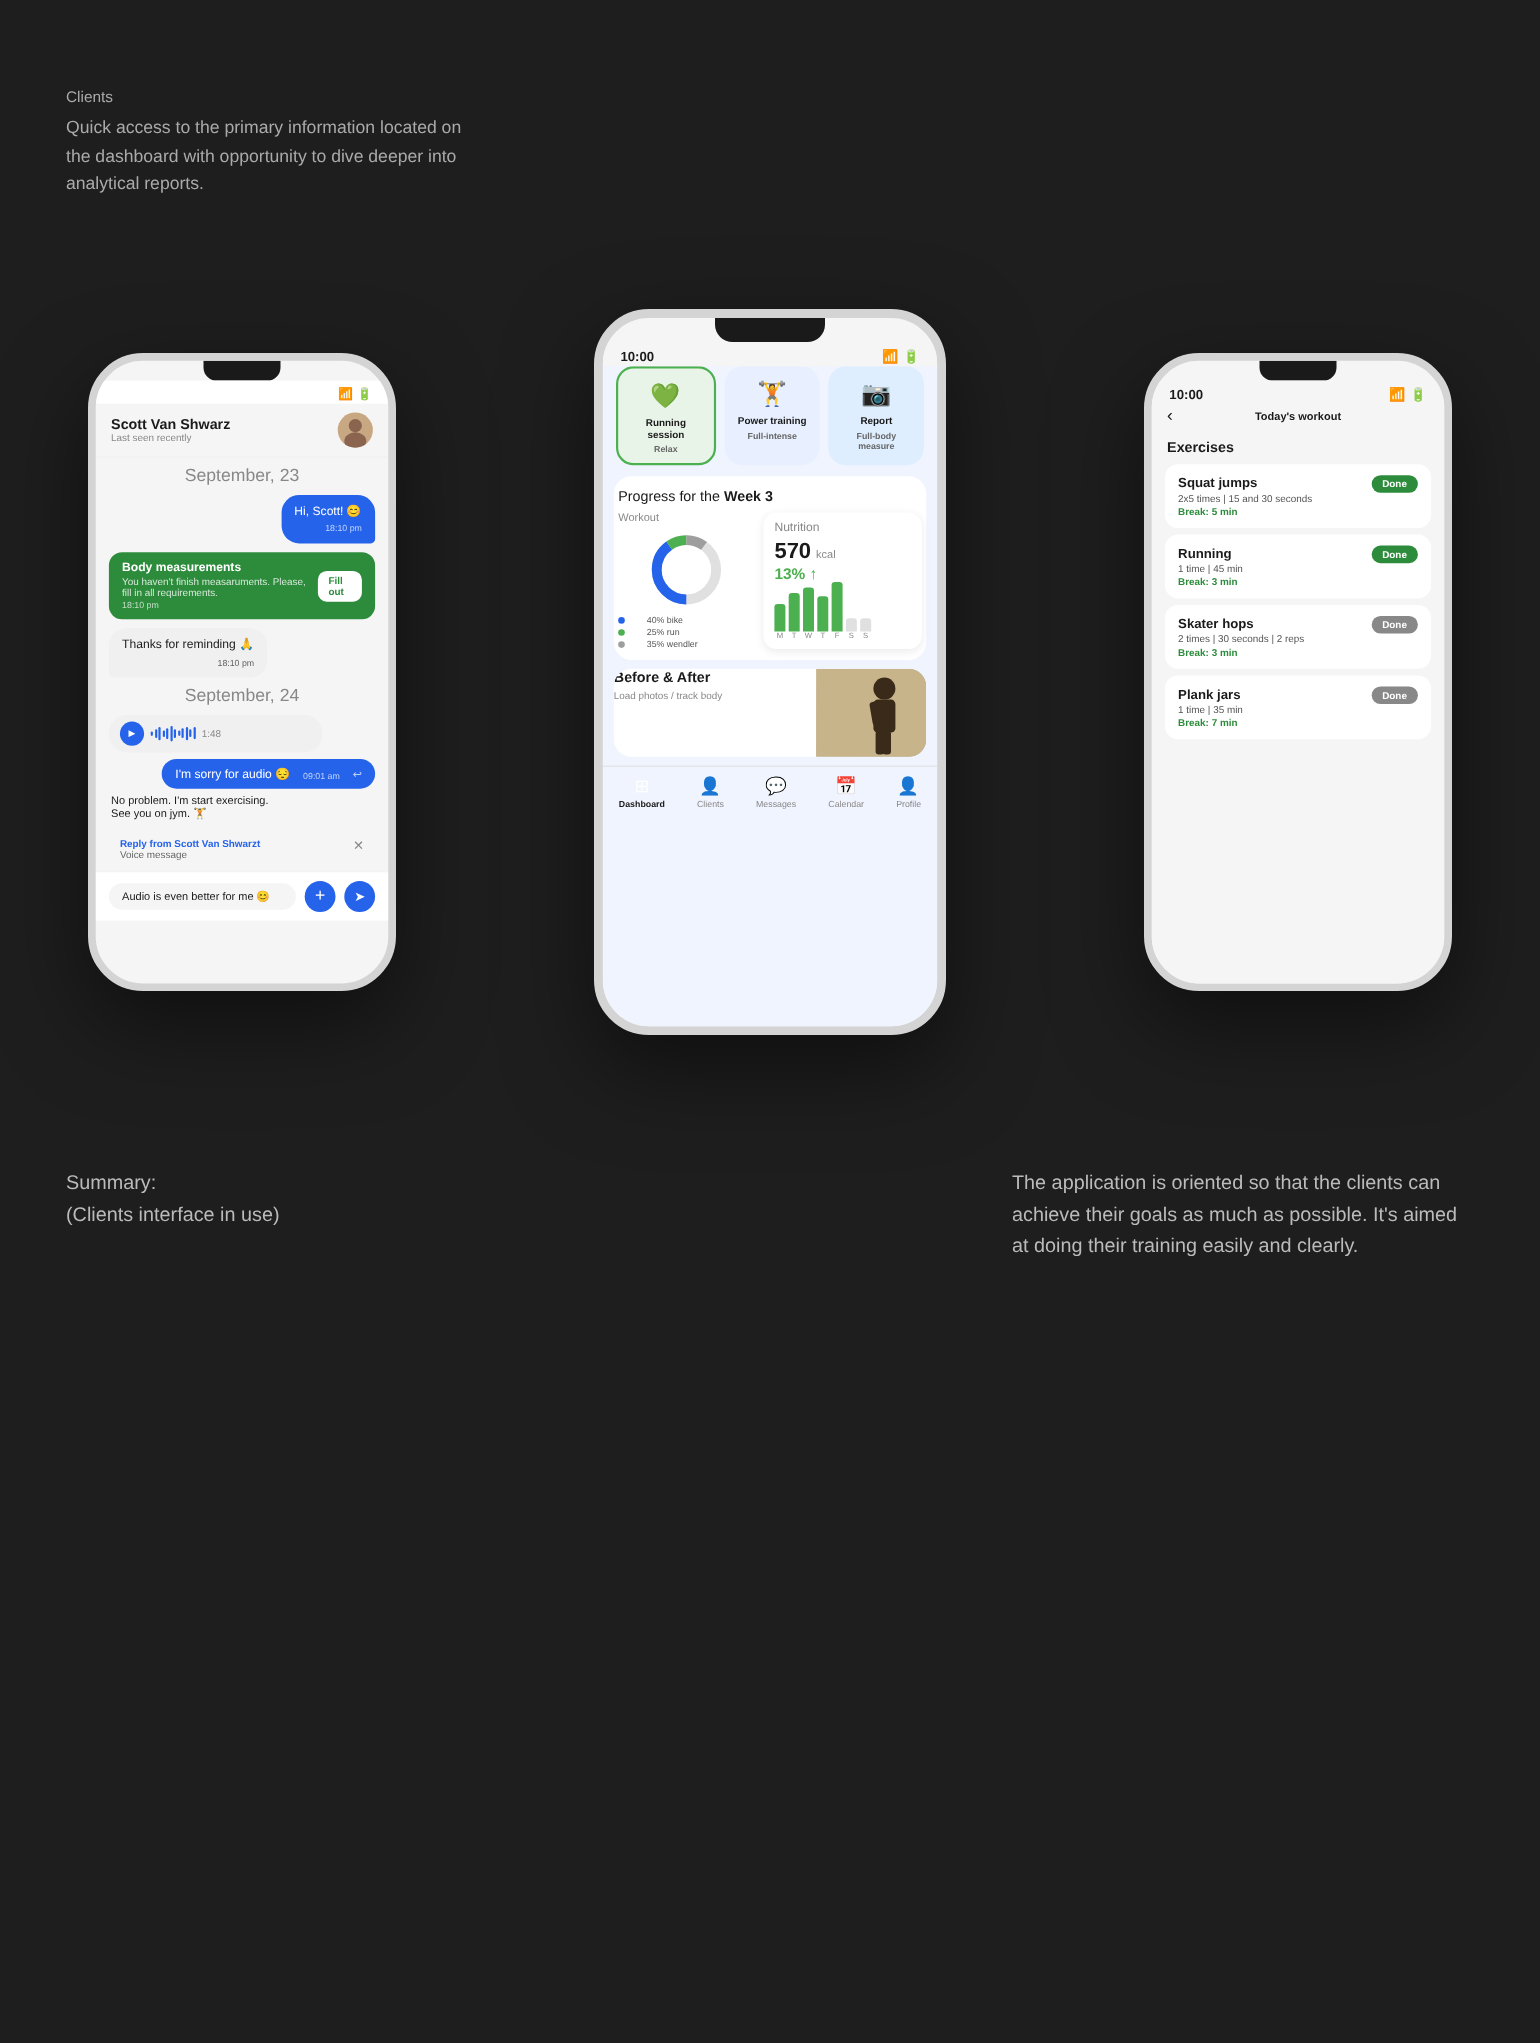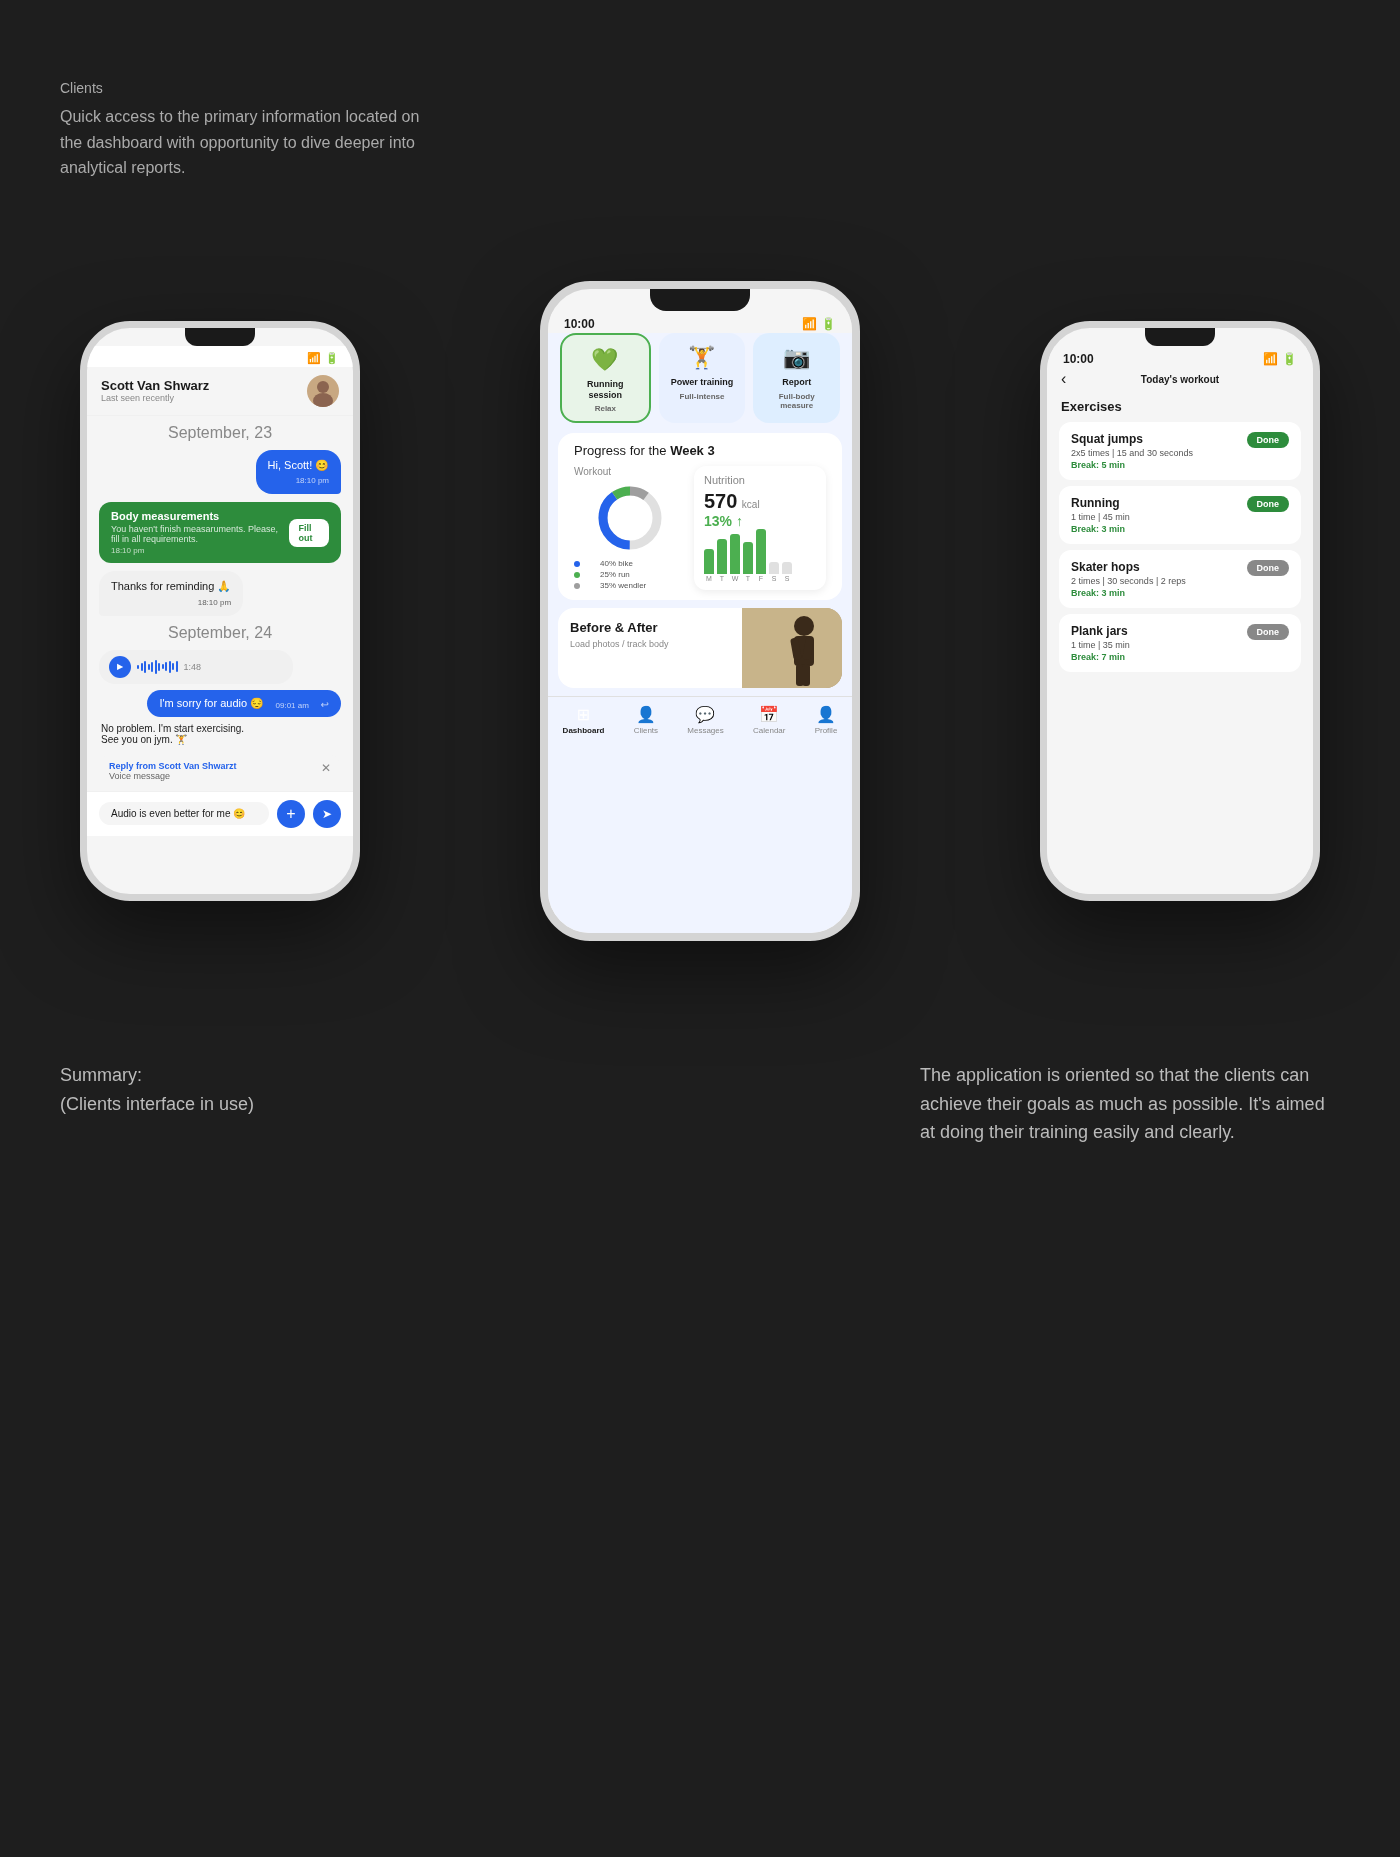--- a/index.html
+++ b/index.html
@@ -165,21 +165,21 @@
       font-size: 8px;
       color: #666;
       font-weight: bold;
     }
 
     
     .cp-progress-section {
       background: #fff;
       margin: 0 10px 8px;
       border-radius: 16px;
-      padding: 10px 16px;
+      padding: 10px 4px;
     }
     .cp-progress-title {
       font-size: 13px;
       color: #1a1a1a;
       margin-bottom: 8px;
     }
     .cp-progress-title strong {
       font-weight: 700;
     }
 
@@ -275,21 +275,20 @@
     
     .before-after-card {
       background: #fff;
       margin: 0 10px 8px;
       border-radius: 16px;
       overflow: hidden;
       display: flex;
       height: 80px;
     }
     .ba-text {
-      padding: 12px;
       flex: 1;
     }
     .ba-title {
       font-size: 13px;
       font-weight: 700;
       color: #1a1a1a;
       margin-bottom: 4px;
     }
     .ba-sub {
       font-size: 9px;

